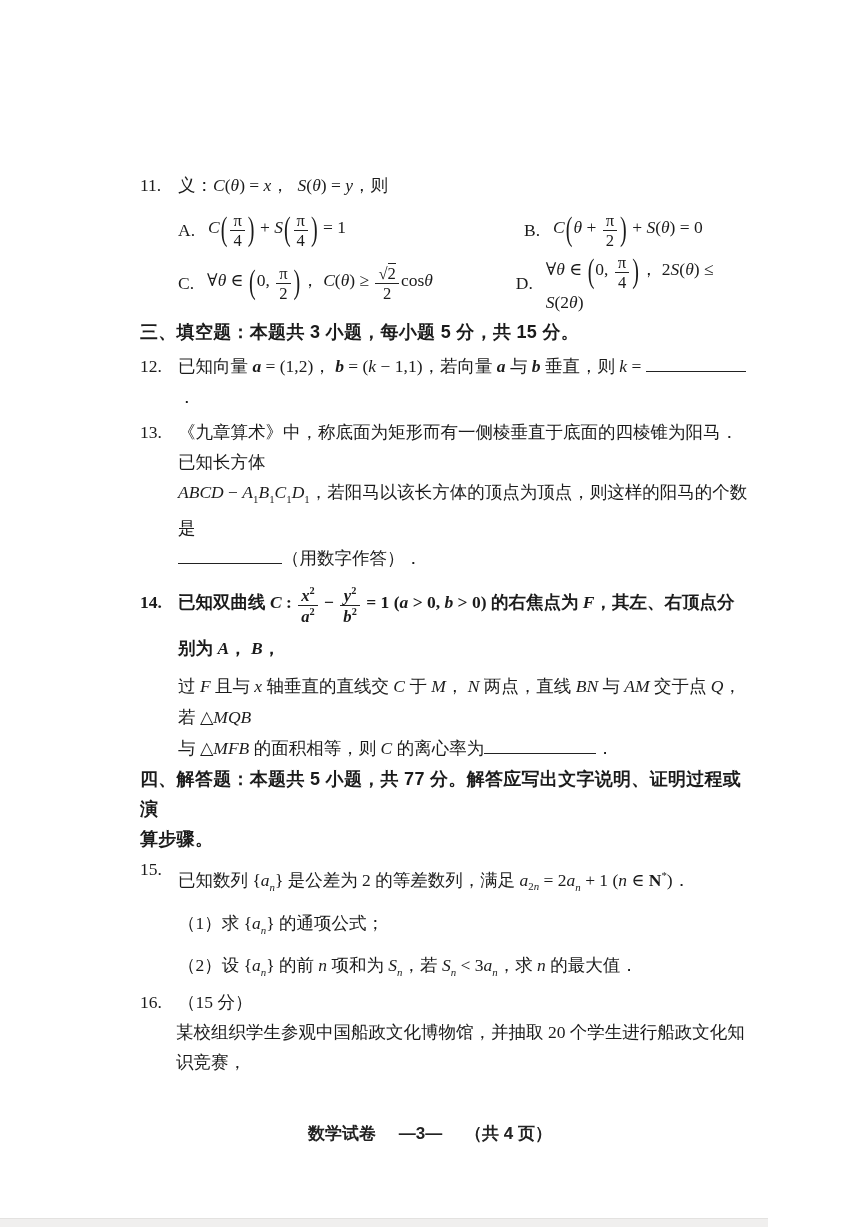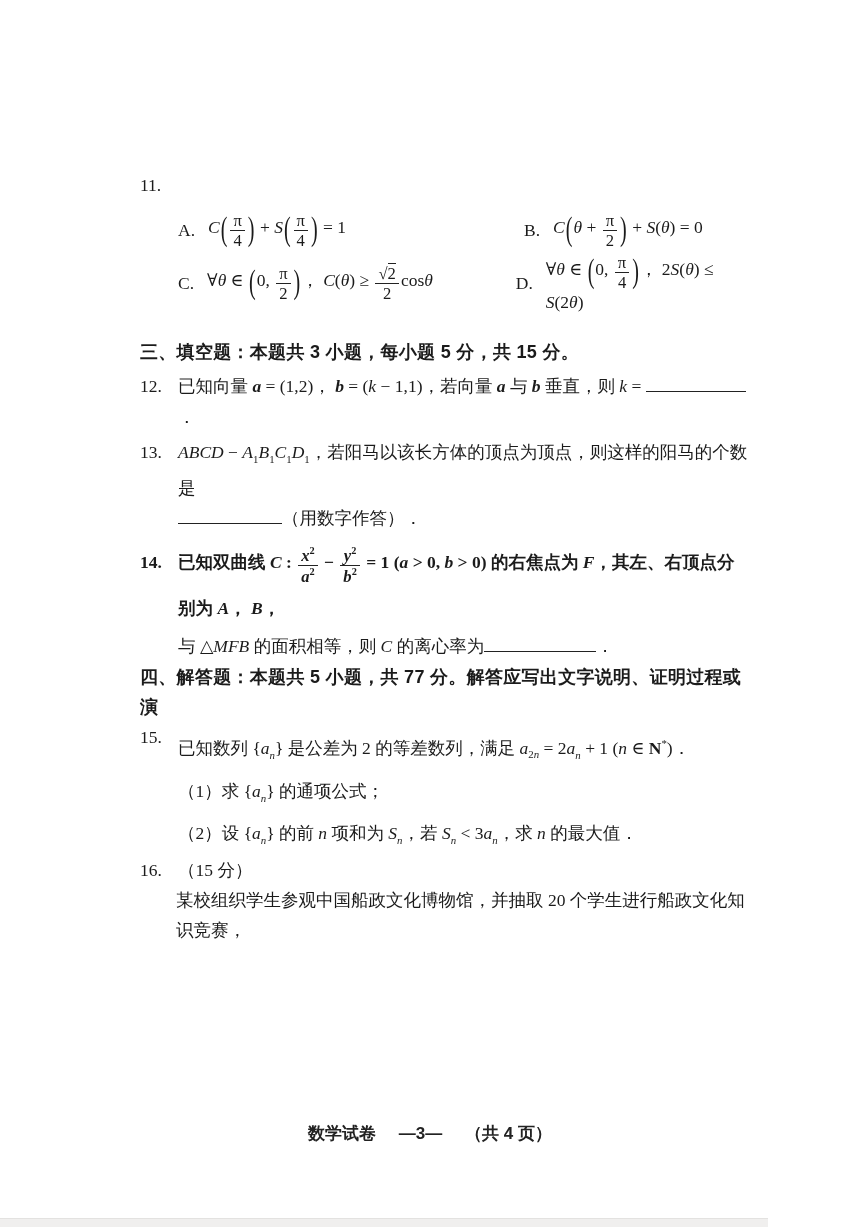--- a/index.html
+++ b/index.html
@@ -25,39 +25,40 @@
   
   .frac{display:inline-block;text-align:center;vertical-align:-0.8em;line-height:1.05;font-size:0.95em;margin:0 2px;}
   .frac .n{display:block;padding:0 3px 1px;}
   .frac .d{display:block;border-top:1.3px solid #222;padding:1px 3px 0;}
   .bp{display:inline-block;transform:scaleY(1.7);font-size:1.15em;line-height:1;vertical-align:-0.1em;padding:0 1px;}
   .ol{border-top:1.2px solid #222;}
   sub,sup{font-size:0.62em;}
   i{font-family:"Liberation Serif","DejaVu Serif",serif;}
   .blank{display:inline-block;border-bottom:1.3px solid #222;height:1.05em;vertical-align:baseline;}
   
-  .mt4{margin-top:4px;justify-content:space-between;} .mt6{margin-top:6px;} .mt8{margin-top:24px;} .mt10{}
+  .mt4{margin-top:4px;justify-content:space-between;} .mt6{margin-top:6px;} .mt8{margin-top:4px;} .mt10{}
   .tallline{line-height:46px;font-weight:bold;}
   
   .p-indent{padding-left:36px;}
   
   .footer{position:absolute;top:1122px;left:0;right:0;text-align:center;transform:translateX(46px);
           font-family:"Liberation Sans","DejaVu Sans",sans-serif;font-weight:bold;font-size:17px;color:#222;}
   .footer span{margin:4px 9px;}
   .scan-edge{position:absolute;left:0;right:0;bottom:0;height:8px;background:#f0efee;border-top:1px solid #e3e2e0;}
 </style>
 </head>
 <body>
 
 <div class="page">
   <div class="content">
 
     <div class="q">
       <div class="qnum ln">11.</div>
       <div class="qbody">
+        <div class="ln">义：<i>C</i>(<i>θ</i>) = <i>x</i>，&nbsp; <i>S</i>(<i>θ</i>) = <i>y</i>，则</div>
       </div>
     </div>
 
     <div class="opts">
       <div class="optrow">
         <div class="opt left">
           <span class="olbl">A.</span>
           <span><i>C</i><span class="bp">(</span><span class="frac"><span class="n">π</span><span class="d">4</span></span><span class="bp">)</span> + <i>S</i><span class="bp">(</span><span class="frac"><span class="n">π</span><span class="d">4</span></span><span class="bp">)</span> = 1</span>
         </div>
         <div class="opt">
@@ -80,35 +81,38 @@
     <div class="sec mt8">三、填空题：本题共 3 小题，每小题 5 分，共 15 分。</div>
 
     <div class="q mt4">
       <div class="qnum ln">12.</div>
       <div class="qbody ln">已知向量 <b><i>a</i></b> = (1,2)，&nbsp;<b><i>b</i></b> = (<i>k</i> − 1,1)，若向量 <b><i>a</i></b> 与 <b><i>b</i></b> 垂直，则 <i>k</i> = <span class="blank" style="width:100px"></span>．</div>
     </div>
 
     <div class="q mt4">
       <div class="qnum ln30">13.</div>
       <div class="qbody">
+        <div class="ln30">《九章算术》中，称底面为矩形而有一侧棱垂直于底面的四棱锥为阳马．已知长方体</div>
         <div class="ln30"><i>ABCD</i> − <i>A</i><sub>1</sub><i>B</i><sub>1</sub><i>C</i><sub>1</sub><i>D</i><sub>1</sub>，若阳马以该长方体的顶点为顶点，则这样的阳马的个数是</div>
         <div class="ln30"><span class="blank" style="width:104px"></span>（用数字作答）．</div>
       </div>
     </div>
 
     <div class="q mt6">
       <div class="qnum tallline">14.</div>
       <div class="qbody">
         <div class="tallline">已知双曲线 <i>C</i> : <span class="frac"><span class="n"><i>x</i><sup>2</sup></span><span class="d"><i>a</i><sup>2</sup></span></span> − <span class="frac"><span class="n"><i>y</i><sup>2</sup></span><span class="d"><i>b</i><sup>2</sup></span></span> = 1 (<i>a</i> &gt; 0, <i>b</i> &gt; 0) 的右焦点为 <i>F</i>，其左、右顶点分别为 <i>A</i>，&nbsp;<i>B</i>，</div>
+        <div class="ln">过 <i>F</i> 且与 <i>x</i> 轴垂直的直线交 <i>C</i> 于 <i>M</i>，&nbsp;<i>N</i> 两点，直线 <i>BN</i> 与 <i>AM</i> 交于点 <i>Q</i>，若 △<i>MQB</i></div>
         <div class="ln">与 △<i>MFB</i> 的面积相等，则 <i>C</i> 的离心率为<span class="blank" style="width:112px"></span>．</div>
       </div>
     </div>
 
     <div class="sec mt10">
       <div>四、解答题：本题共 5 小题，共 77 分。解答应写出文字说明、证明过程或演</div>
+      <div>算步骤。</div>
     </div>
 
     <div class="q mt10">
       <div class="qnum ln30">15.</div>
       <div class="qbody">
         <div class="ln30 mt6">已知数列 {<i>a<sub>n</sub></i>} 是公差为 2 的等差数列，满足 <i>a</i><sub>2<i>n</i></sub> = 2<i>a<sub>n</sub></i> + 1 (<i>n</i> ∈ <b>N</b><sup>*</sup>)．</div>
         <div class="ln30 mt6">（1）求 {<i>a<sub>n</sub></i>} 的通项公式；</div>
         <div class="ln30 mt6">（2）设 {<i>a<sub>n</sub></i>} 的前 <i>n</i> 项和为 <i>S<sub>n</sub></i>，若 <i>S<sub>n</sub></i> &lt; 3<i>a<sub>n</sub></i>，求 <i>n</i> 的最大值．</div>
       </div>
     </div>

